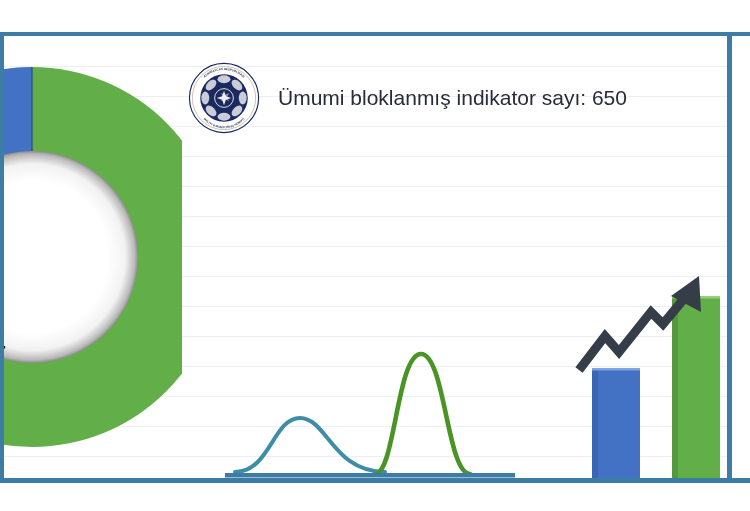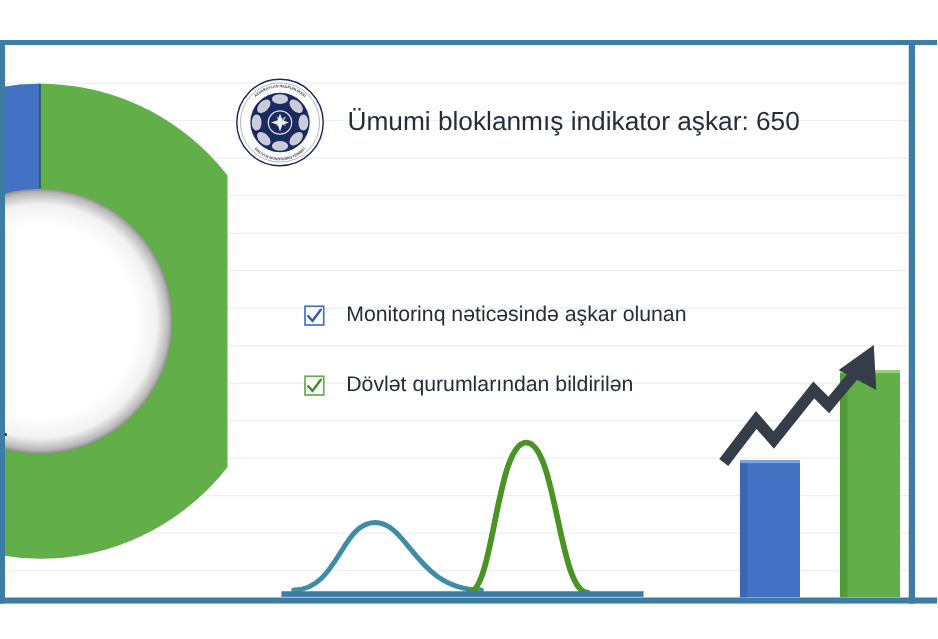--- a/index.html
+++ b/index.html
@@ -220,39 +220,23 @@
         <path d="M50,40 L52.6,47.4 L60,50 L52.6,52.6 L50,60 L47.4,52.6 L40,50 L47.4,47.4 Z"></path>
         <path d="M57,43 L54.5,48.6 L57,54.2 L51.4,51.7 L45.8,54.2 L48.3,48.6 L45.8,43 L51.4,45.5 Z" opacity="0.55"></path>
       </g>
       <g fill="#3a3f52" font-size="4.1" font-family="'Liberation Sans', sans-serif" font-weight="bold">
         <text><textPath href="#arcTop" startOffset="50%" text-anchor="middle">AZƏRBAYCAN RESPUBLİKASI</textPath></text>
         <text><textPath href="#arcBot" startOffset="50%" text-anchor="middle">MALİYYƏ MONİTORİNQ XİDMƏTİ</textPath></text>
       </g>
       <path id="arcTop" d="M11,50 A39,39 0 0,1 89,50" fill="none"></path>
       <path id="arcBot" d="M12,54 A38,38 0 0,0 88,54" fill="none"></path>
     </svg>
-    <div id="title-text"><span>Ümumi bloklanmış indikator aşkar: </span><span class="total">650</span></div>
+    <div id="title-text"><span>Ümumi bloklanmış indikator sayı: </span><span class="total">650</span></div>
   </div>
 
-  <div id="legend">
-    <div class="legend-item">
-      <svg class="legend-check" viewBox="0 0 20 20">
-        <rect x="1.2" y="1.2" width="17.6" height="17.6" fill="#ffffff" stroke="#4372c4" stroke-width="1.6"></rect>
-        <path d="M4.2,10.6 L8.2,15 L16,4.4" fill="none" stroke="#2f5bb0" stroke-width="2.3" stroke-linecap="round"></path>
-      </svg>
-      <span class="legend-label">Monitorinq nəticəsində aşkar olunan</span>
-    </div>
-    <div class="legend-item">
-      <svg class="legend-check" viewBox="0 0 20 20">
-        <rect x="1.2" y="1.2" width="17.6" height="17.6" fill="#ffffff" stroke="#62ae48" stroke-width="1.6"></rect>
-        <path d="M4.2,10.6 L8.2,15 L16,4.4" fill="none" stroke="#3f8c2a" stroke-width="2.3" stroke-linecap="round"></path>
-      </svg>
-      <span class="legend-label">Dövlət qurumlarından bildirilən</span>
-    </div>
-  </div>
 
   <svg id="curves" viewBox="0 0 290 146">
     <path d="M10,140 C45,140 48,86 75,86 C102,86 108,140 160,140" fill="none" stroke="#3d8da6" stroke-width="4" stroke-linecap="round"></path>
     <path d="M150,142 C170,142 172,22 196,22 C220,22 222,142 245,142" fill="none" stroke="#4a9325" stroke-width="4.6" stroke-linecap="round"></path>
     <rect x="0" y="141" width="290" height="4.5" fill="#3c7ca5"></rect>
   </svg>
 
   <svg id="bars" viewBox="0 0 150 256">
 
     <rect x="17" y="146" width="48" height="110" fill="#4372c4"></rect>

